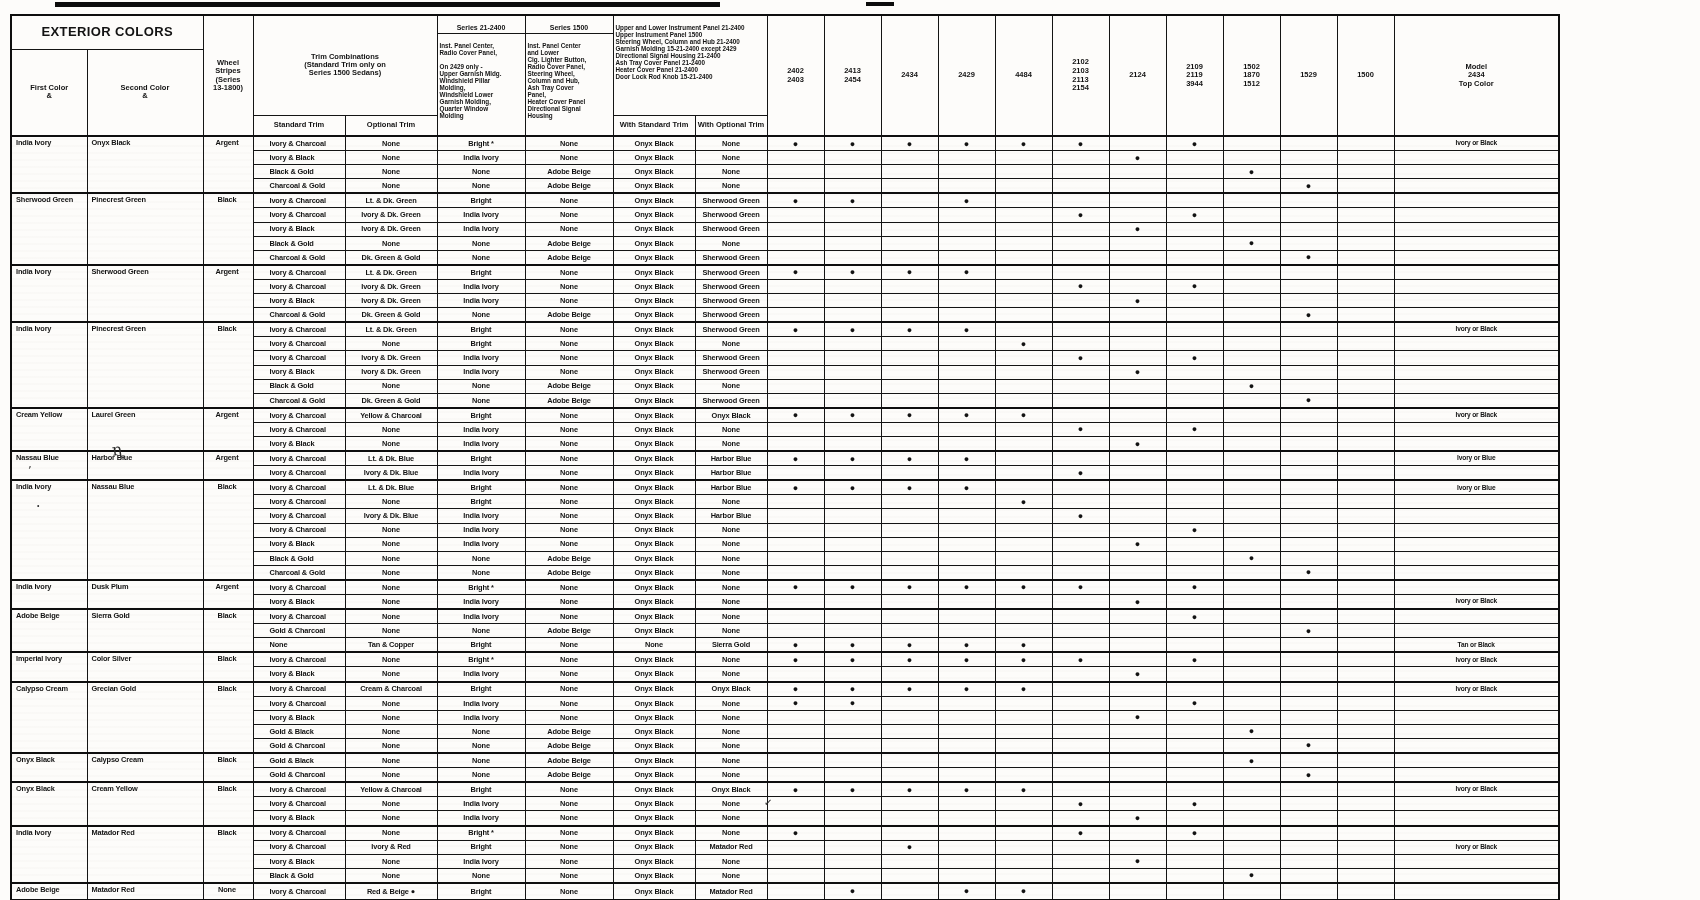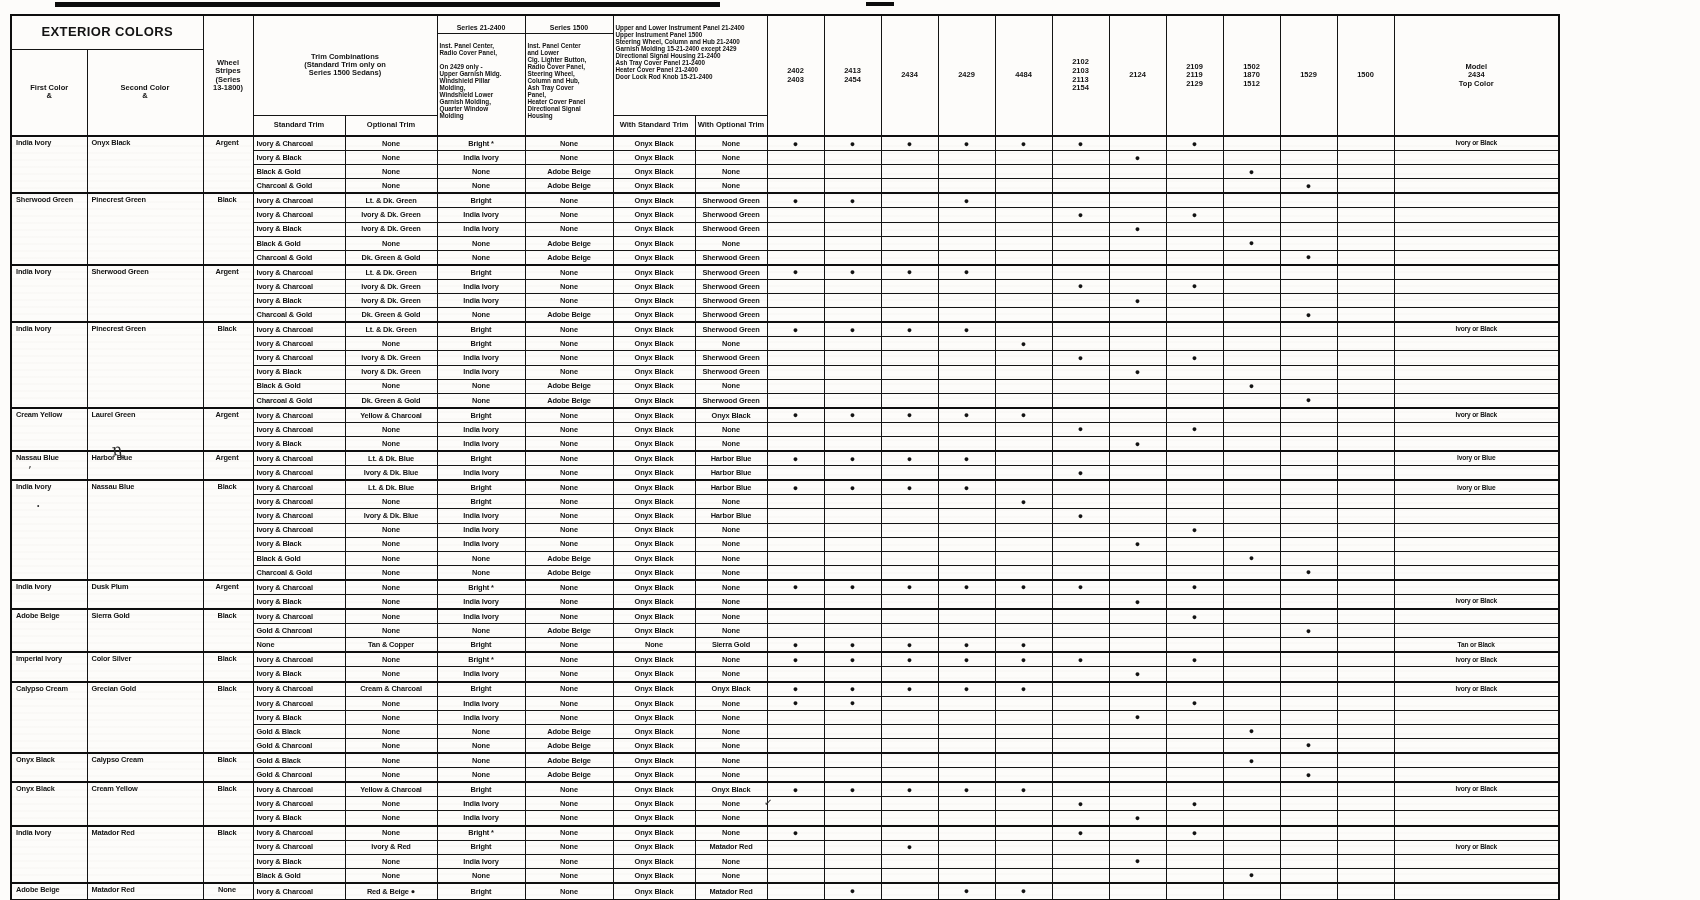--- a/index.html
+++ b/index.html
@@ -10,21 +10,21 @@
   th,td{border:1.3px solid #141414;padding:0 2px;overflow:hidden;font-weight:bold;vertical-align:middle;}
   thead th{font-size:7px;line-height:1.12;white-space:pre-line;text-align:center;padding:1px 2px;}
   th.big{font-size:13px;letter-spacing:.4px;}
   th.colname{font-size:7.5px;}
   th.small-body{font-size:6.3px;text-align:left;vertical-align:top;padding:0;}
   .colTitle{border-bottom:1.3px solid #141414;text-align:center;font-size:7px;padding:1px 0;}
   .colBody{padding:1px 2px;white-space:pre-line;}
   th.modelcol{font-size:7.5px;line-height:1.15;margin-top:28px;}
   tbody td{font-size:7.4px;line-height:1;white-space:nowrap;height:13.1px;letter-spacing:-0.15px;}
   td.merge{vertical-align:top;padding-top:2px;text-align:left;padding-left:4px;font-size:7.4px;}
-  td.lft{text-align:left;padding-left:3px;}
+  td.lft{text-align:left;padding-left:16px;}
   td.ctr{text-align:center;}
   td.dot-cell{text-align:center;font-size:9px;line-height:0;padding:0;}
   td.topcolor{text-align:center;font-size:6.6px;}
   tr.block-start td{border-top:2.4px solid #0e0e0e;}
   table{border:2.4px solid #0e0e0e;}
   #footnote{position:absolute;left:600px;top:886px;font-size:7.2px;font-weight:bold;letter-spacing:-0.1px;margin-top:18px;}
   .handmark{position:absolute;color:#2b2b2b;font-family:"DejaVu Serif",serif;pointer-events:none;}
   tbody{background:
     repeating-linear-gradient(0deg, rgba(120,110,95,0.025) 0 2px, rgba(255,255,255,0) 2px 7px);}
 </style>
@@ -114,21 +114,21 @@
           <th class="modelcol" rowspan="3">2434</th>
           <th class="modelcol" rowspan="3">2429</th>
           <th class="modelcol" rowspan="3">4484</th>
           <th class="modelcol" rowspan="3">2102
 2103
 2113
 2154</th>
           <th class="modelcol" rowspan="3">2124</th>
           <th class="modelcol" rowspan="3">2109
 2119
-2129</th>
+3944</th>
           <th class="modelcol" rowspan="3">1502
 1870
 1512</th>
           <th class="modelcol" rowspan="3">1529</th>
           <th class="modelcol" rowspan="3">1500</th>
           <th class="colname modelcol" rowspan="3" id="topcol">Model
 2434
 Top Color</th>
       </tr>
       <tr style="height:66px;">

